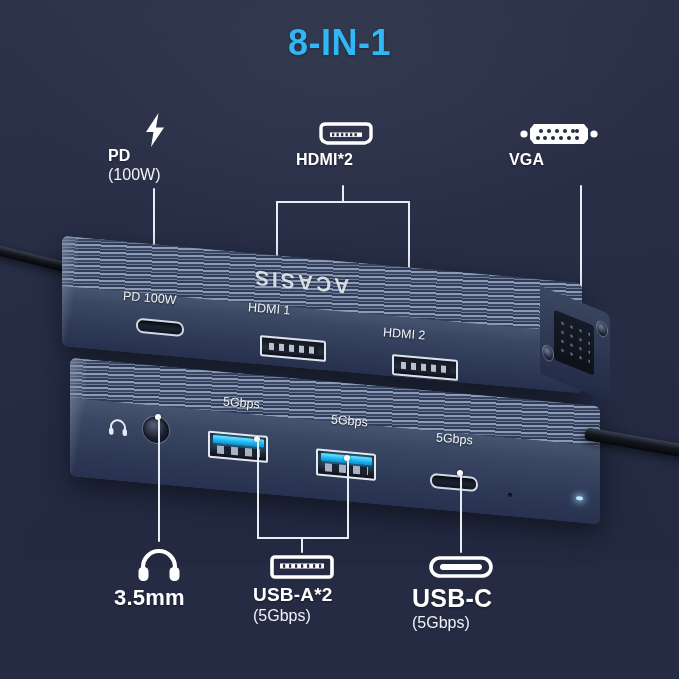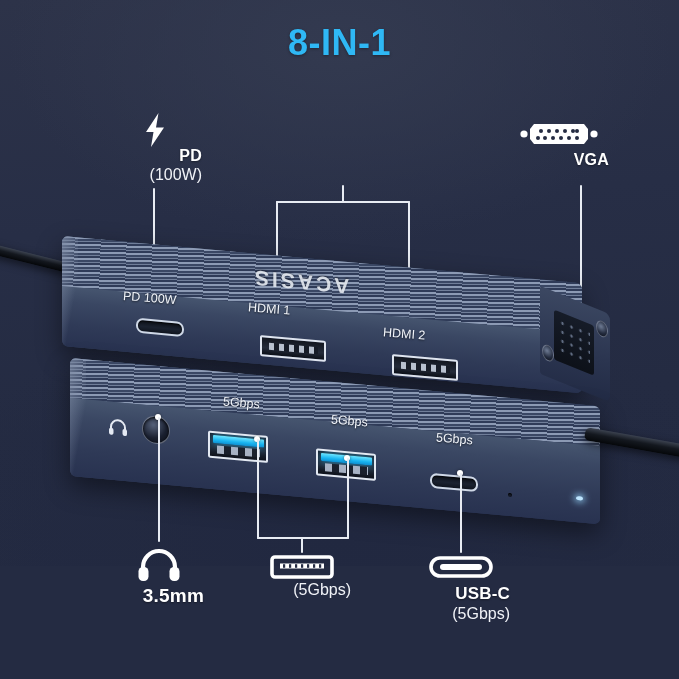--- a/index.html
+++ b/index.html
@@ -28,21 +28,21 @@
   }
   .title-sub {
     position:absolute; left:0; right:0; top:63px;
     text-align:center;
     font-size:26px; font-weight:bold; letter-spacing:-0.3px;
     color:#ffffff;
     text-shadow:0 1px 3px rgba(0,0,0,.35);
   }
 
   
-  .callout { position:absolute; text-align:right; color:#fff; }
+  .callout { position:absolute; text-align:left; color:#fff; }
   .callout .lbl {
     font-size:16px; font-weight:bold; letter-spacing:0.2px; white-space:nowrap;
     text-shadow:0 1px 2px rgba(0,0,0,.4);
   }
   .callout .sublbl {
     font-size:16px; font-weight:normal; margin-top:1px; white-space:nowrap;
     color:#f0f2f7;
   }
   .ico-wrap { display:flex; align-items:flex-end; justify-content:center; }
 
@@ -184,20 +184,38 @@
   <div class="callout" style="left:108px; top:113px; width:94px;">
     <div class="ico-wrap" style="height:34px;">
       <svg width="26" height="34" viewBox="0 0 26 34" aria-hidden="true">
         <path d="M16.5 0 L4 19 L11.5 19 L9 34 L22 14.5 L14 14.5 Z" fill="#ffffff"></path>
       </svg>
     </div>
     <div class="lbl">PD</div>
     <div class="sublbl">(100W)</div>
   </div>
 
+  <div class="callout" style="left:296px; top:118px; width:100px;">
+    <div class="ico-wrap" style="height:30px;">
+      <svg width="62" height="28" viewBox="0 0 62 28" aria-hidden="true">
+        <path d="M6 8 Q6 4 11 4 L51 4 Q56 4 56 8 L56 17 Q56 21 50 23 L12 23 Q6 21 6 17 Z" fill="none" stroke="#ffffff" stroke-width="3.4" stroke-linejoin="round"></path>
+        <rect x="15" y="12.5" width="32" height="4.4" fill="#ffffff"></rect>
+        <rect x="15.5" y="12.5" width="31" height="4.4" fill="none" stroke="#242b42" stroke-width="0"></rect>
+        <g fill="#242b42">
+          <rect x="17" y="13.2" width="2.3" height="3"></rect>
+          <rect x="21.5" y="13.2" width="2.3" height="3"></rect>
+          <rect x="26" y="13.2" width="2.3" height="3"></rect>
+          <rect x="30.5" y="13.2" width="2.3" height="3"></rect>
+          <rect x="35" y="13.2" width="2.3" height="3"></rect>
+          <rect x="39.5" y="13.2" width="2.3" height="3"></rect>
+        </g>
+      </svg>
+    </div>
+    <div class="lbl" style="margin-top:3px;">HDMI*2</div>
+  </div>
 
   <div class="callout" style="left:509px; top:118px; width:100px;">
     <div class="ico-wrap" style="height:30px;">
       <svg width="80" height="28" viewBox="0 0 80 28" aria-hidden="true">
         <circle cx="5" cy="14" r="3.6" fill="#ffffff"></circle>
         <circle cx="75" cy="14" r="3.6" fill="#ffffff"></circle>
         <path d="M15 4 L65 4 L69 9 L69 19 L65 24 L15 24 L11 19 L11 9 Z" fill="#ffffff"></path>
         <g fill="#242b42">
           <circle cx="22" cy="11" r="2"></circle>
             <circle cx="30" cy="11" r="2"></circle>
@@ -314,46 +332,47 @@
   <div class="vline" style="left:460px; top:473px; height:80px;"></div>
 
   <div class="callout" style="left:114px; top:548px; width:90px;">
     <div class="ico-wrap" style="height:34px;">
       <svg width="46" height="34" viewBox="0 0 46 34" aria-hidden="true">
         <path d="M7 26 L7 19 A16 16 0 0 1 39 19 L39 26" fill="none" stroke="#ffffff" stroke-width="4.2" stroke-linecap="round"></path>
         <rect x="2.5" y="19" width="10" height="14" rx="4.5" fill="#ffffff"></rect>
         <rect x="33.5" y="19" width="10" height="14" rx="4.5" fill="#ffffff"></rect>
       </svg>
     </div>
-    <div class="lbl" style="font-size:19px; margin-top:3px;">3.5mm</div>
+    <div class="lbl" style="font-size:22px; margin-top:3px;">3.5mm</div>
   </div>
 
   <div class="callout" style="left:253px; top:552px; width:98px;">
     <div class="ico-wrap" style="height:28px;">
       <svg width="66" height="26" viewBox="0 0 66 26" aria-hidden="true">
         <rect x="3" y="3" width="60" height="20" rx="3" fill="none" stroke="#ffffff" stroke-width="3.6"></rect>
         <rect x="11" y="9.5" width="44" height="5" fill="#ffffff"></rect>
         <g fill="#242b42">
           <rect x="14" y="10.2" width="2.2" height="3.6"></rect>
           <rect x="20" y="10.2" width="2.2" height="3.6"></rect>
           <rect x="26" y="10.2" width="2.2" height="3.6"></rect>
           <rect x="32" y="10.2" width="2.2" height="3.6"></rect>
           <rect x="38" y="10.2" width="2.2" height="3.6"></rect>
           <rect x="44" y="10.2" width="2.2" height="3.6"></rect>
           <rect x="50" y="10.2" width="2.2" height="3.6"></rect>
         </g>
       </svg>
     </div>
+    <div class="lbl" style="font-size:19px; margin-top:4px;">USB-A*2</div>
     <div class="sublbl">(5Gbps)</div>
   </div>
 
   <div class="callout" style="left:412px; top:552px; width:98px;">
     <div class="ico-wrap" style="height:28px;">
       <svg width="66" height="26" viewBox="0 0 66 26" aria-hidden="true">
         <rect x="3" y="4" width="60" height="18" rx="9" fill="none" stroke="#ffffff" stroke-width="3.6"></rect>
         <rect x="12" y="10" width="42" height="6" rx="3" fill="#ffffff"></rect>
       </svg>
     </div>
-    <div class="lbl" style="font-size:17px; margin-top:4px;">USB-C</div>
+    <div class="lbl" style="font-size:25px; margin-top:4px;">USB-C</div>
     <div class="sublbl">(5Gbps)</div>
   </div>
 
 </div>
 
 </body></html>

